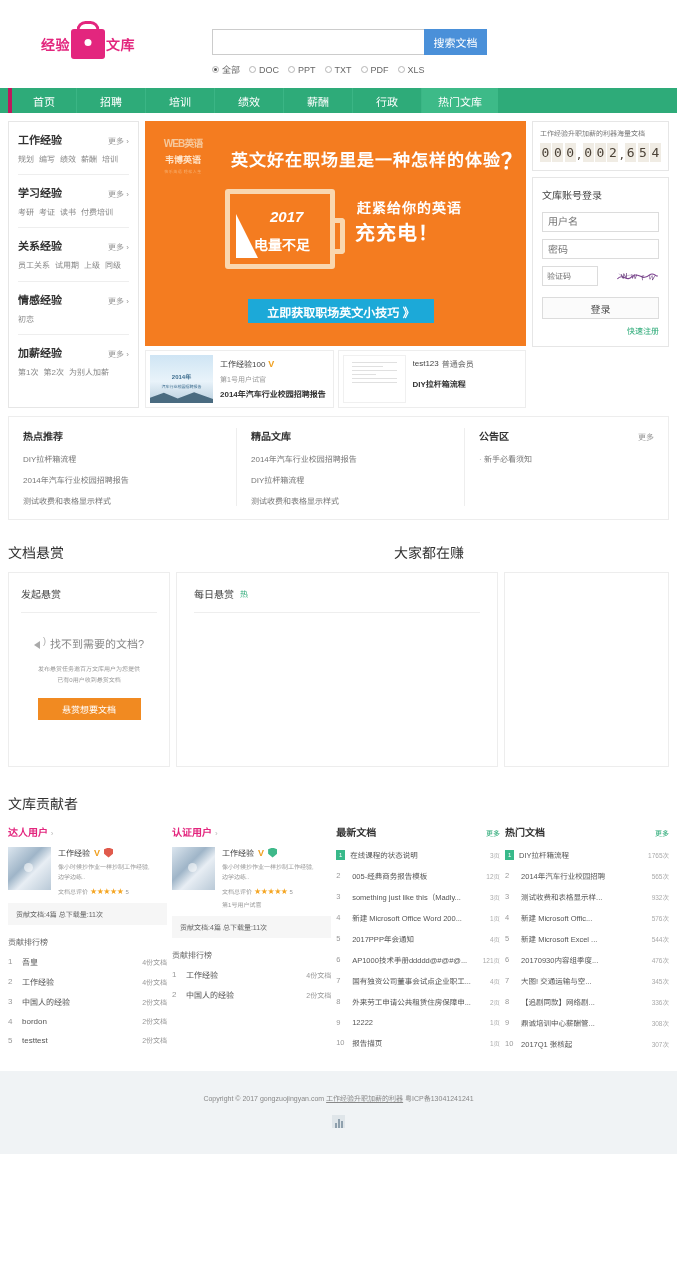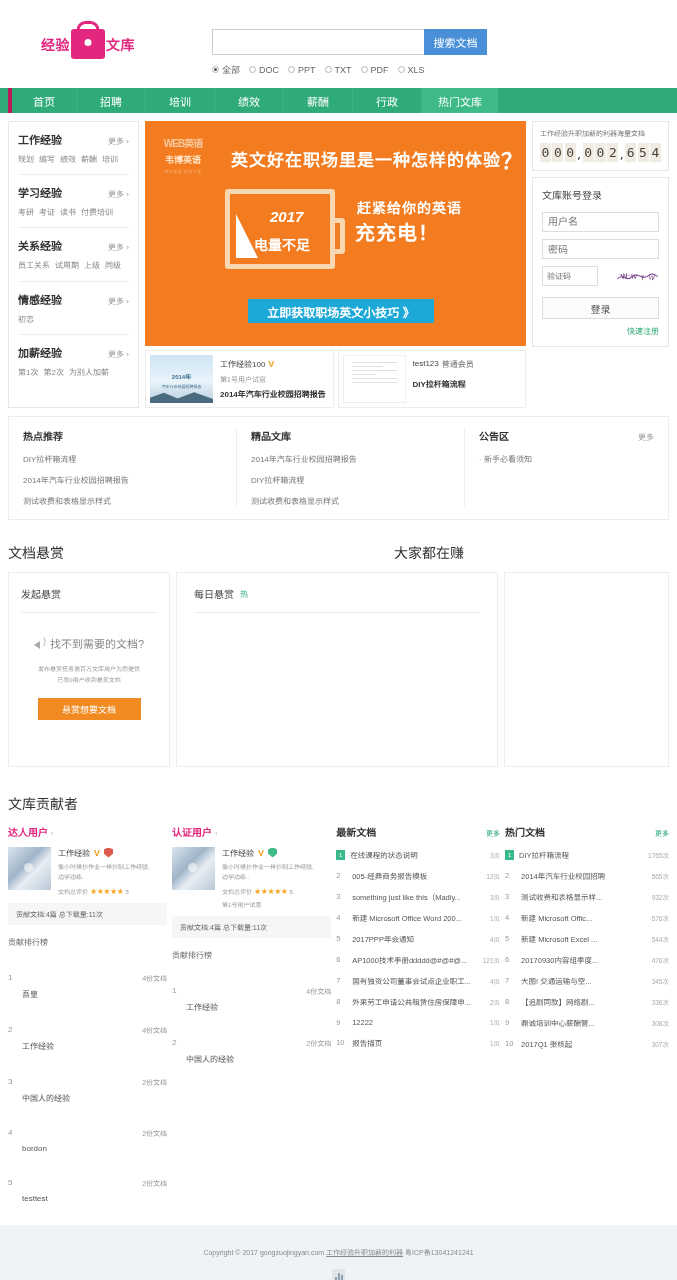--- a/index.html
+++ b/index.html
@@ -322,21 +322,21 @@
   .cu-stat {
     margin-top: 7px; background: #f6f6f6; font-size: 7px; color: #666;
     padding: 6px 8px;
   }
   .rank-head { font-size: 8px; color: #666; margin-top: 11px; }
   .rank-row {
     display: flex; align-items: center; font-size: 8px; color: #555;
     margin-top: 9px; cursor: pointer;
   }
   .rk-n { width: 14px; color: #999; }
-  .rk-nm { flex: 1; overflow: hidden; white-space: nowrap; text-overflow: ellipsis; margin-top: 32px; }
+  .rk-nm { flex: 1; overflow: hidden; white-space: nowrap; text-overflow: ellipsis; }
   .rk-v { color: #999; font-size: 7px; }
 
   .dlist-col { width: 170px; }
   .dlist-head { display: flex; justify-content: space-between; align-items: baseline; }
   .dlist-t { font-size: 10px; font-weight: bold; color: #333; }
   .dlist-m { font-size: 7px; color: #2eab79; cursor: pointer; }
   .dl-row {
     display: flex; align-items: center; font-size: 7.5px; color: #555;
     margin-top: 10px; cursor: pointer; gap: 5px;
   }

